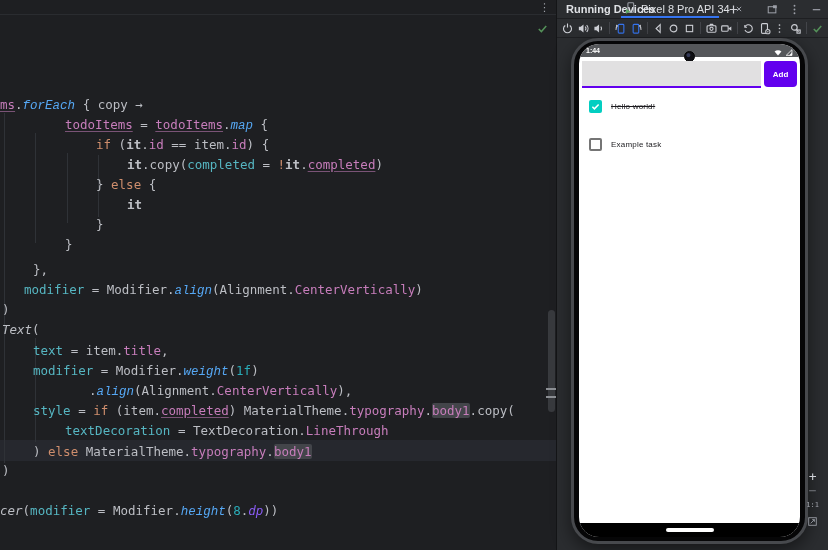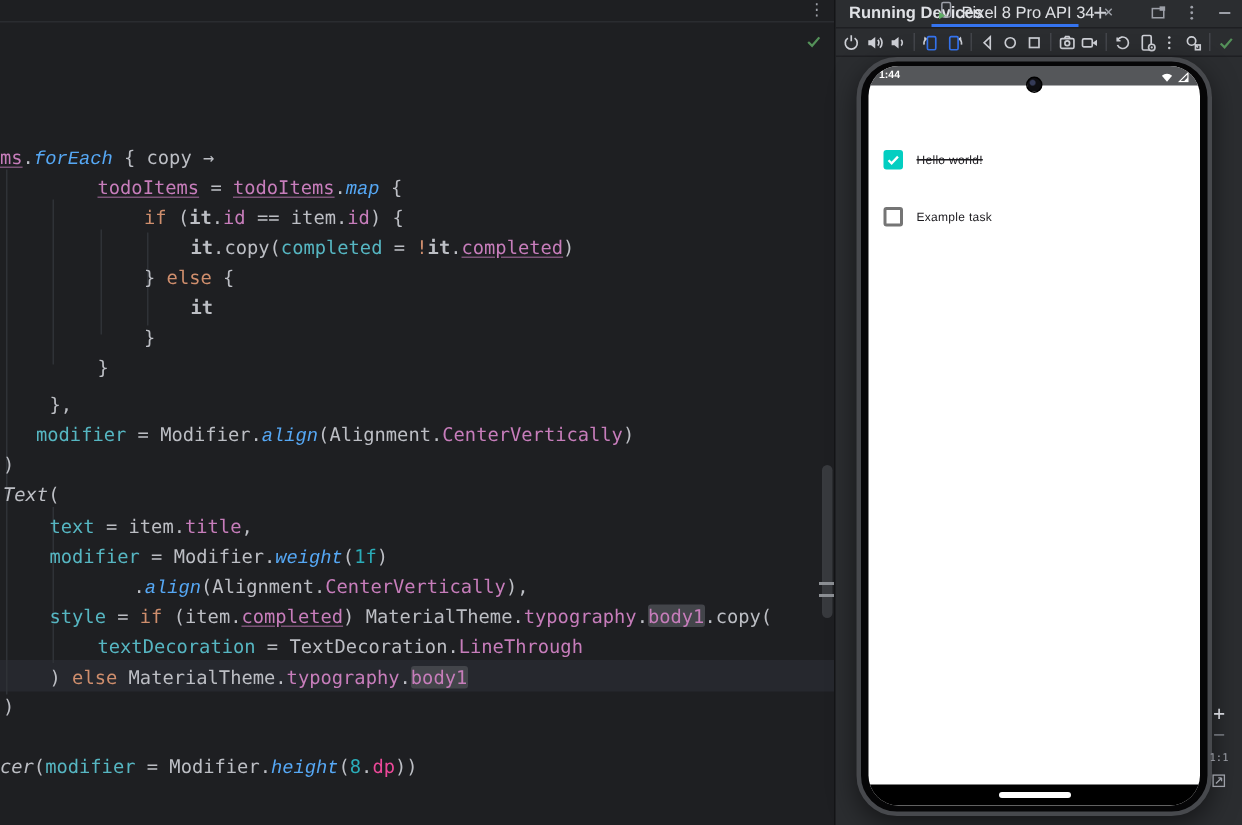--- a/index.html
+++ b/index.html
@@ -13,21 +13,21 @@
   .tabstrip .more { position:absolute; right:6px; top:1px; color:#9DA0A8; font-size:11px; line-height:13px; cursor:pointer; }
   .inspections { position:absolute; top:21px; right:6px; width:14px; height:14px; }
   .caret-line { position:absolute; left:0; top:440px; width:556px; height:21px; background:#26282E; }
   .guide { position:absolute; width:1px; background:#2F3237; }
   .code-line { position:absolute; height:20px; line-height:20px; white-space:pre;
                font-family:"DejaVu Sans Mono","Liberation Mono",monospace; font-size:12.5px; }
   .tok.p   { color:#BCBEC4; }
   .tok.kw  { color:#CF8E6D; }
   .tok.fn  { color:#56A8F5; font-style:italic;font-family:Liberation Mono, monospace; }
   .tok.pr  { color:#C77DBB; }
-  .tok.pri { color:#ec4899; }
+  .tok.pri { color:#8b5cf6; font-style:italic; }
   .tok.pru { color:#C77DBB; text-decoration:underline; text-decoration-color:rgba(199,125,187,.55); text-underline-offset:2px; }
   .tok.na  { color:#56B6C2; }
   .tok.nu  { color:#2AACB8; }
   .tok.pb  { color:#BCBEC4; font-weight:bold; }
   .tok.pit { color:#BCBEC4; font-style:italic; }
   .tok.prbox { color:#C77DBB; background:#43454A; border-radius:2px; }
   .ed-scroll { position:absolute; right:1px; top:310px; width:7px; height:102px;
                background:rgba(78,81,86,.55); border-radius:4px; cursor:pointer; }
   .occ { position:absolute; right:0; width:10px; height:2px; background:#8C8F94; }
 
@@ -298,20 +298,24 @@
                 <svg width="8" height="7" viewBox="0 0 10 9">
                     <path d="M8.8 8.2H1.4L8.8.9z" fill="none" stroke="#fff" stroke-width="1"></path>
                     <path d="M8.8 8.2V4.6L5.2 8.2z" fill="#fff"></path>
                   </svg>
               </span>
             </span>
           </div>
 
           <div class="camera"></div>
 
+          <div class="inputrow">
+            <input class="todo-input" style="">
+            <button class="addbtn">Add</button>
+          </div>
 
           <div id="todo-list">
               <div class="todo-row" style="top: 54px;">
                 <span class="cb on">
                   <svg width="11" height="11" viewBox="0 0 14 14">
                     <path d="M3 7.4l2.6 2.6L11 4.4" fill="none" stroke="#fff" stroke-width="2"></path>
                   </svg>
                 </span>
                 <span class="todo-label strike">Hello world!</span>
               </div>

